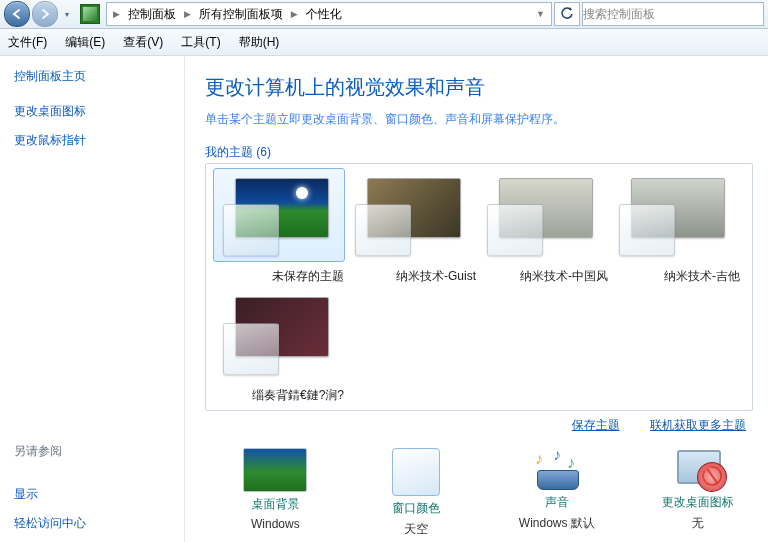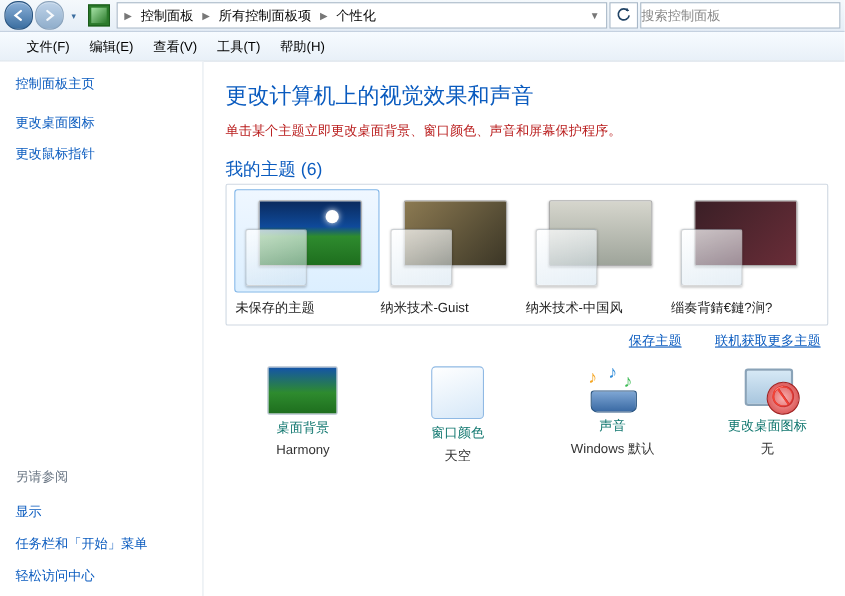--- a/index.html
+++ b/index.html
@@ -7,34 +7,34 @@
 .nav-btn{width:24px;height:24px;border-radius:12px;background:linear-gradient(#8bb0d8,#3b6ea0);border:1px solid #2a5580;display:flex;align-items:center;justify-content:center;color:#fff;font-size:12px;box-shadow:inset 0 1px 0 rgba(255,255,255,.4)}
 .nav-btn.disabled{opacity:.5}
 .dd{width:14px;height:24px;display:flex;align-items:center;justify-content:center;color:#3b6ea0;font-size:8px}
 .addr-icon{width:18px;height:18px;background:#2b7a2b;border:1px solid #1a5a1a;display:inline-block;margin:0 4px;position:relative}
 .addr-icon::after{content:"";position:absolute;inset:2px;background:linear-gradient(135deg,#a6e3a6,#2b7a2b)}
 .breadcrumb{flex:1;height:22px;border:1px solid #a8b8c8;background:#fff;display:flex;align-items:center;padding:0 2px;white-space:nowrap;overflow:hidden}
 .breadcrumb span{padding:0 4px;height:100%;display:flex;align-items:center}
 .breadcrumb .sep{color:#777;font-size:9px}
 .refresh-box{width:24px;height:22px;border:1px solid #a8b8c8;display:flex;align-items:center;justify-content:center;background:#fff;color:#246}
 .search-box{width:180px;height:22px;border:1px solid #a8b8c8;background:#fff;display:flex;align-items:center;padding:0 0;color:#888}
-.menubar{height:26px;background:linear-gradient(#f7fbff,#e8f0f8);border-bottom:1px solid #d4dde6;display:flex;align-items:center;padding-left:16px;gap:2px}
+.menubar{height:26px;background:linear-gradient(#f7fbff,#e8f0f8);border-bottom:1px solid #d4dde6;display:flex;align-items:center;padding-left:0;gap:2px}
 .menu-item{padding:3px 8px;cursor:default}
 .body-wrap{display:flex;height:calc(100% - 28px - 26px)}
 .sidebar{width:185px;background:#fff;padding:12px 0 0 14px;box-sizing:border-box;display:flex;flex-direction:column;border-right:1px solid #e3e9ef}
 .sidebar a{color:#0a5bbf;text-decoration:none;display:block;margin-bottom:12px;cursor:pointer}
 .sidebar .spacer{flex:1}
-.sidebar .sa-hdr{color:#6b7785;margin-bottom:15px}
+.sidebar .sa-hdr{color:#6b7785;margin-bottom:26px}
 .content{flex:1;padding:18px 0 0 20px;box-sizing:border-box;overflow:hidden;position:relative}
 h1{font-size:20px;font-weight:normal;color:#0a5bbf;margin:0 0 10px}
-.desc{margin:0 0 16px;color:#b91c1c}
-.group-label{color:#0a5bbf;font-size:16px;margin-bottom:2px}
+.desc{margin:0 0 16px;color:#3b82f6}
+.group-label{color:#0a5bbf;font-size:12px;margin-bottom:2px}
 .group-box{border:1px solid #cfd8e2;border-radius:2px;padding:10px 8px 2px 8px;width:530px}
 .themes{display:flex;flex-wrap:wrap;gap:4px 2px}
-.theme{width:130px;text-align:left;margin-bottom:4px}
+.theme{width:130px;text-align:right;margin-bottom:4px}
 .theme .pic-wrap{position:relative;height:88px;margin:0 auto 6px;width:120px}
 .selected .pic-outline{position:absolute;inset:-6px -6px 0 -6px;border:1px solid #7fb5e8;border-radius:3px;background:linear-gradient(#eff7ff,#dcefff)}
 .pic{position:absolute;left:16px;top:4px;width:92px;height:58px;border:1px solid #aaa;border-radius:2px;box-shadow:0 1px 2px rgba(0,0,0,.2);background:#888}
 .win-accent{position:absolute;left:4px;top:30px;width:54px;height:50px;border-radius:3px;border:1px solid rgba(0,0,0,.15);background:linear-gradient(160deg,rgba(255,255,255,.75),rgba(200,220,235,.45));box-shadow:0 1px 2px rgba(0,0,0,.18)}
 .tname{font-size:12px;color:#222}
 .links-right{text-align:right;padding:6px 22px 10px 0;color:#0a5bbf}
 .links-right a{color:#0a5bbf;text-decoration:underline;margin-left:27px;font-size:12px}
 .bottom-row{display:flex;padding-top:4px}
 .bot-item{width:145px;text-align:center}
 .bot-thumb{width:62px;height:42px;margin:0 auto 4px;border:1px solid #b5c2cf;border-radius:2px;background:#d9eef9}
@@ -107,21 +107,20 @@
 
 <div class="body-wrap">
   <div class="sidebar">
     <a>控制面板主页</a>
     <div style="height:6px"></div>
     <a>更改桌面图标</a>
     <a>更改鼠标指针</a>
     <div class="spacer"></div>
     <div class="sa-hdr">另请参阅</div>
     <a>显示</a>
-    <a>任务栏和「开始」菜单</a>
     <a>轻松访问中心</a>
   </div>
 
   <div class="content">
     <h1>更改计算机上的视觉效果和声音</h1>
     <p class="desc">单击某个主题立即更改桌面背景、窗口颜色、声音和屏幕保护程序。</p>
 
     <div class="group-label">我的主题 (6)</div>
     <div class="group-box">
       <div class="themes">
@@ -142,38 +141,45 @@
         </div>
         <div class="theme">
           <div class="pic-wrap">
               <div class="pic p3"></div>
               <div class="win-accent"></div>
             </div>
           <div class="tname">纳米技术-中国风</div>
         </div>
         <div class="theme">
           <div class="pic-wrap">
+              <div class="pic p4"></div>
+              <div class="win-accent"></div>
+            </div>
+          <div class="tname">纳米技术-吉他</div>
+        </div>
+        <div class="theme">
+          <div class="pic-wrap">
               <div class="pic p6"></div>
               <div class="win-accent"></div>
             </div>
           <div class="tname">缁奏背錆€鏈?涧?</div>
         </div>
       </div>
     </div>
 
     <div class="links-right">
       <a>保存主题</a>
       <a>联机获取更多主题</a>
     </div>
 
     <div class="bottom-row">
       <div class="bot-item">
         <div class="bot-thumb bt1"></div>
         <div class="bot-link">桌面背景</div>
-        <div class="bot-sub">Harmony</div>
+        <div class="bot-sub">Windows</div>
       </div>
       <div class="bot-item">
         <div class="bot-thumb bt2" style="margin-bottom:4px"></div>
         <div class="bot-link">窗口颜色</div>
         <div class="bot-sub">天空</div>
       </div>
       <div class="bot-item">
         <div class="sound-icon">
           <span class="n n1">♪</span>
             <span class="n n2">♪</span>

